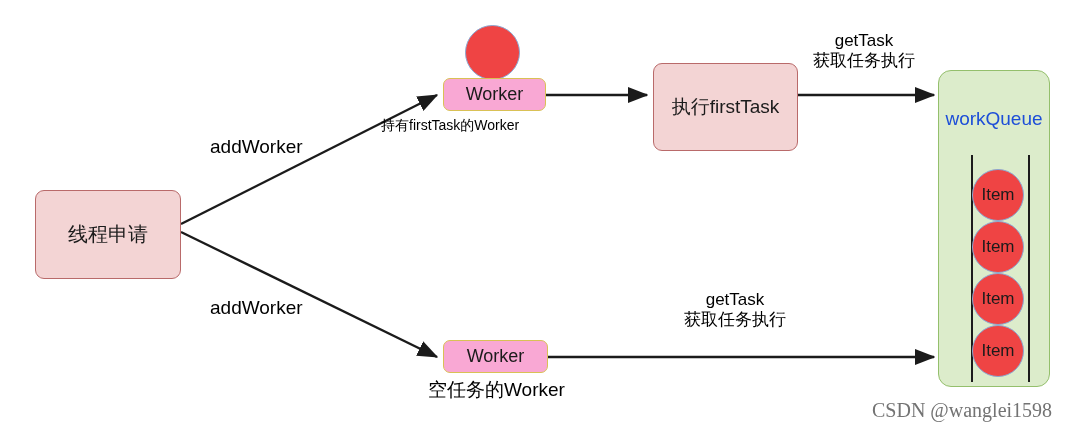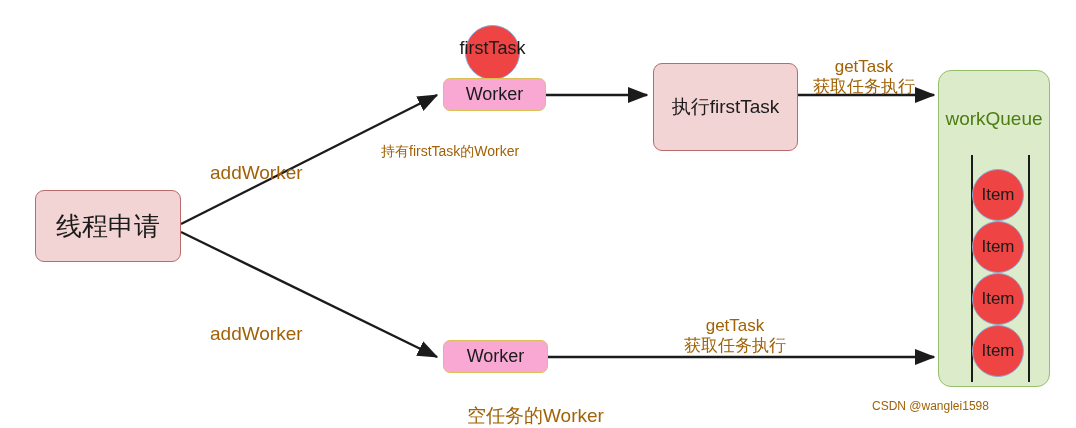--- a/index.html
+++ b/index.html
@@ -48,22 +48,22 @@
     background: #dceccb;
     border: 1.6px solid #94bf6c;
     border-radius: 13px;
   }
   .circle-blue {
     background: #ef4444;
     border: 1.6px solid #8ba7d1;
     border-radius: 50%;
   }
   #node-thread-request {
-    left: 35px; top: 190px; width: 146px; height: 72px;
-    font-size: 26px;
+    left: 35px; top: 190px; width: 146px; height: 89px;
+    font-size: 20px;
   }
   #node-worker-top {
     left: 443px; top: 78px; width: 103px; height: 33px;
     font-size: 18px;
     z-index: 3;
   }
   #node-first-task {
     left: 465px; top: 25px; width: 55px; height: 55px;
     font-size: 0px;
     z-index: 2;
@@ -83,21 +83,21 @@
   #node-work-queue {
     left: 938px; top: 70px; width: 112px; height: 317px;
     display: block;
     z-index: 1;
   }
   #label-work-queue {
     position: absolute;
     left: 938px; top: 108px; width: 112px;
     text-align: center;
     font-size: 19px;
-    color: #4d7c0f;
+    color: #1d4ed8;
     z-index: 2;
   }
   .queue-rail {
     position: absolute;
     width: 2px;
     background: #1b1b1b;
     top: 155px;
     height: 227px;
     z-index: 2;
   }
@@ -110,44 +110,44 @@
     height: 52px;
     font-size: 17px;
     z-index: 3;
   }
   #node-worker-bottom {
     left: 443px; top: 340px; width: 105px; height: 33px;
     font-size: 18px;
   }
   .edge-label {
     position: absolute;
-    color: #a16207;
+    color: #000000;
     white-space: nowrap;
     line-height: 1.18;
-    margin-top: 26px;
   }
   #label-add-worker-top { left: 210px; top: 136px; font-size: 19px; }
   #label-add-worker-bottom { left: 210px; top: 297px; font-size: 19px; }
   #label-holds-first-task { left: 381px; top: 117px; font-size: 14px; }
-  #label-empty-worker { left: 467px; top: 379px; font-size: 19px; }
+  #label-empty-worker { left: 428px; top: 379px; font-size: 19px; }
   #label-get-task-top {
     left: 789px; top: 31px; width: 150px;
     text-align: center; font-size: 17px;
   }
   #label-get-task-bottom {
     left: 660px; top: 290px; width: 150px;
     text-align: center; font-size: 17px;
   }
   #watermark {
     position: absolute;
     left: 872px; top: 399px;
-    font-size: 12px;
-    color: #a16207;
+    font-size: 20px;
+    color: #737373;
     white-space: nowrap;
     z-index: 6;
+    font-family: Liberation Serif, serif;
   }
 </style>
 </head>
 <body>
 
 <div id="canvas">
 
   <svg class="edges" viewBox="0 0 1076 428">
     <defs>
       <marker id="arrowhead" markerWidth="9" markerHeight="7" refX="8.4" refY="3.5" orient="auto" markerUnits="strokeWidth">
@@ -164,21 +164,20 @@
     <line x1="798" y1="95" x2="934" y2="95" stroke="#1b1b1b" stroke-width="2.3" marker-end="url(#arrowhead)"></line>
 
     <line x1="548" y1="357" x2="934" y2="357" stroke="#1b1b1b" stroke-width="2.3" marker-end="url(#arrowhead)"></line>
   </svg>
 
   <div class="node box-pink" id="node-thread-request">
     <span>线程申请</span>
   </div>
 
   <div class="node circle-blue" id="node-first-task"></div>
-  <div id="label-first-task">firstTask</div>
 
   <div class="node box-yellow" id="node-worker-top">
     <span>Worker</span>
   </div>
 
   <div class="node box-pink" id="node-exec-first-task">
     <span>执行firstTask</span>
   </div>
 
   <div class="node box-green" id="node-work-queue"></div>

